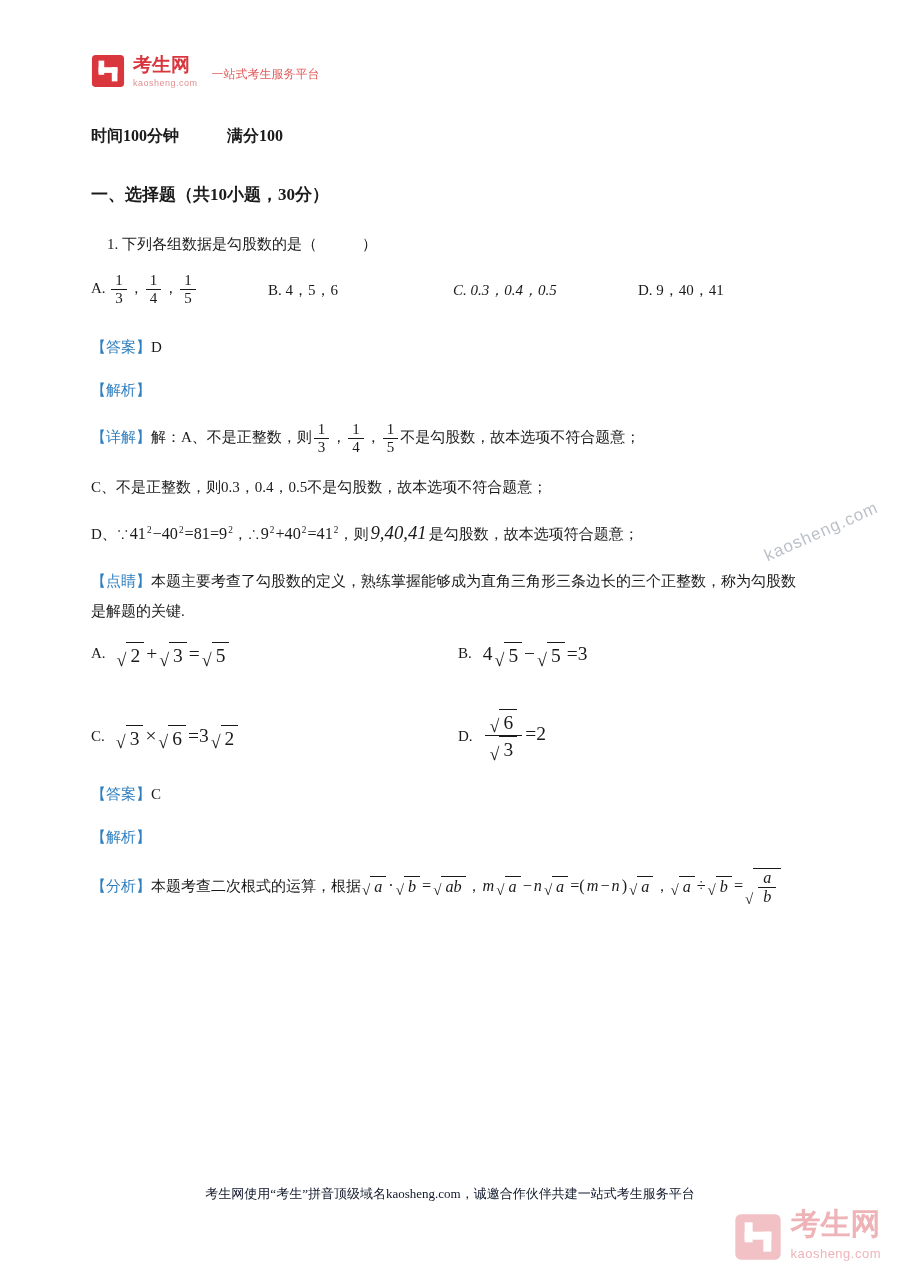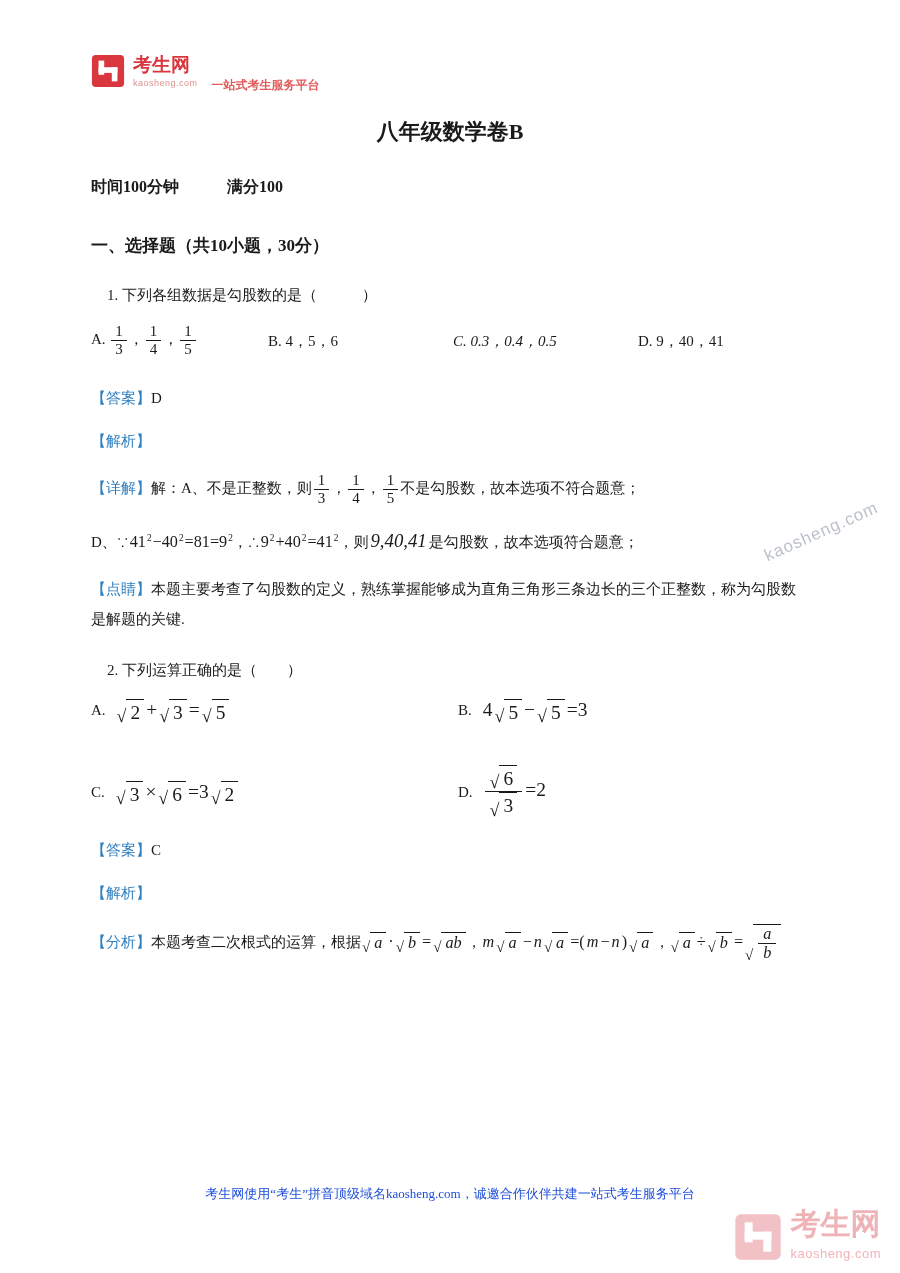--- a/index.html
+++ b/index.html
@@ -10,21 +10,21 @@
     font-family:"Liberation Serif","DejaVu Serif",serif; font-size:15px; line-height:1.6;
   }
   .content { padding:54px 88px 0 88px; }
 
   
   .logo-row { display:flex; align-items:flex-start; gap:8px; height:44px; }
   .logo-icon { width:34px; height:34px; flex:0 0 auto; }
   .logo-text { display:flex; flex-direction:column; }
   .logo-brand { font-family:"Liberation Sans",sans-serif; font-size:19px; font-weight:bold; color:#d9363e; line-height:1.15; }
   .logo-domain { font-family:"Liberation Sans",sans-serif; font-size:9px; color:#e08f8f; letter-spacing:.5px; }
-  .logo-tagline { font-family:"Liberation Sans",sans-serif; font-size:12px; color:#e25b5b; margin:22px 0 0 6px;font-weight:bold; }
+  .logo-tagline { font-family:"Liberation Sans",sans-serif; font-size:12px; color:#e25b5b; margin:11px 0 0 6px; }
 
   
   .title { text-align:center; font-size:22px; font-weight:bold; margin:16px 0 0; }
   .subtitle { font-size:16px; font-weight:bold; margin:25px 0 0; }
   .section { font-size:17px; font-weight:bold; margin:32px 0 0; }
 
   
   .stem { margin:24px 16px 0; }
   .optrow { display:flex; align-items:center; margin-top:8px; min-height:52px; }
   .opt-a { width:177px; } .opt-b { width:185px; } .opt-c { width:185px;font-style:italic; } .opt-d { flex:1; }
@@ -46,21 +46,21 @@
   .frac { display:inline-flex; flex-direction:column; align-items:center; vertical-align:middle;
           margin:0 2px; line-height:1.15; font-family:"Liberation Serif",serif; }
   .frac .fn { padding:0 4px; border-bottom:1px solid #1a1a1a; text-align:center; }
   .frac .fd { padding:0 4px; text-align:center; }
   .sqrt { display:inline-flex; align-items:stretch; vertical-align:middle; margin:0 1px;
           font-family:"Liberation Serif",serif; white-space:nowrap; }
   .rsign { display:flex; align-items:flex-end; line-height:1; }
   .rbody { border-top:1.4px solid #1a1a1a; padding:0 3px; line-height:1.3; }
 
   
-  .footer { position:absolute; left:0; right:0; bottom:68px; text-align:center; font-size:13px; color:#1d4ed8; }
+  .footer { position:absolute; left:0; right:0; bottom:68px; text-align:center; font-size:13px; color:#0f172a; }
   .wm-corner { position:absolute; right:16px; bottom:8px; display:flex; align-items:center; gap:8px; opacity:.7; }
   .wm-icon { width:48px; height:48px; }
   .wm-textcol { display:flex; flex-direction:column; align-items:flex-start; }
   .wm-brand { font-family:"Liberation Sans",sans-serif; font-size:30px; font-weight:bold; color:#e8939a; line-height:1; }
   .wm-domain { font-family:"Liberation Sans",sans-serif; font-size:13px; color:#e8939a; margin-top:5px; letter-spacing:.5px; }
   .wm-diagonal { position:absolute; right:14px; top:518px; transform:rotate(-24deg);
                  font-family:"Liberation Sans",sans-serif; font-size:17px; color:#bcc1c9; letter-spacing:1px; }
 </style>
 </head>
 <body>
@@ -75,21 +75,20 @@
         <rect x="22" y="14" width="6" height="15" fill="#fff"></rect>
         <rect x="8" y="14" width="20" height="6" fill="#fff"></rect>
       </svg>
       <div class="logo-text">
         <div class="logo-brand">考生网</div>
         <div class="logo-domain">kaosheng.com</div>
       </div>
       <div class="logo-tagline">一站式考生服务平台</div>
     </div>
 
-    <h1 class="title">八年级数学卷B</h1>
     <div class="subtitle">时间100分钟　　　满分100</div>
     <h2 class="section">一、选择题（共10小题，30分）</h2>
 
     <p class="stem">1. 下列各组数据是勾股数的是（　　　）</p>
     <div class="optrow">
       <span class="opt-a">
         <span>A.</span>
         <span class="math"><span class="frac">
               <span class="fn">1</span>
               <span class="fd">3</span>
@@ -117,28 +116,28 @@
             <span class="fn">1</span>
             <span class="fd">3</span>
           </span>，<span class="frac">
             <span class="fn">1</span>
             <span class="fd">4</span>
           </span>，<span class="frac">
             <span class="fn">1</span>
             <span class="fd">5</span>
           </span>不是勾股数，故本选项不符合题意；</span>
     </p>
+    <p class="ansline mt-lg">C、不是正整数，则0.3，0.4，0.5不是勾股数，故本选项不符合题意；</p>
     <p class="ansline">
       <span class="math">D、∵<span class="msym">41</span><sup>2</sup><span class="msym">−40</span><sup>2</sup><span class="msym">=81=9</span><sup>2</sup>，∴<span class="msym">9</span><sup>2</sup><span class="msym">+40</span><sup>2</sup><span class="msym">=41</span><sup>2</sup>，则<span class="bigvar">9,40,41</span>是勾股数，故本选项符合题意；</span>
     </p>
     <p class="para">
       <span class="marker">【点睛】</span><span>本题主要考查了勾股数的定义，熟练掌握能够成为直角三角形三条边长的三个正整数，称为勾股数是解题的关键.</span>
     </p>
 
-    <p class="stem">2. 下列运算正确的是（　　）</p>
     <div class="q2grid">
       <div class="q2opt">
         <span>A.</span>
         <span class="math"><span class="sqrt">
               <span class="rsign">√</span>
               <span class="rbody"><span class="msym">2</span></span>
             </span><span class="msym">+</span><span class="sqrt">
               <span class="rsign">√</span>
               <span class="rbody"><span class="msym">3</span></span>
             </span><span class="msym">=</span><span class="sqrt">

